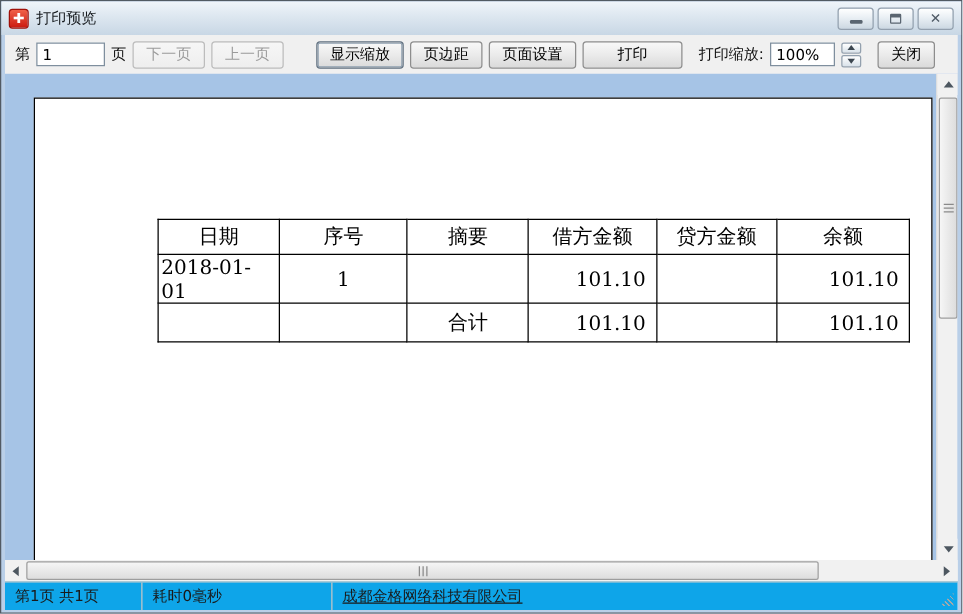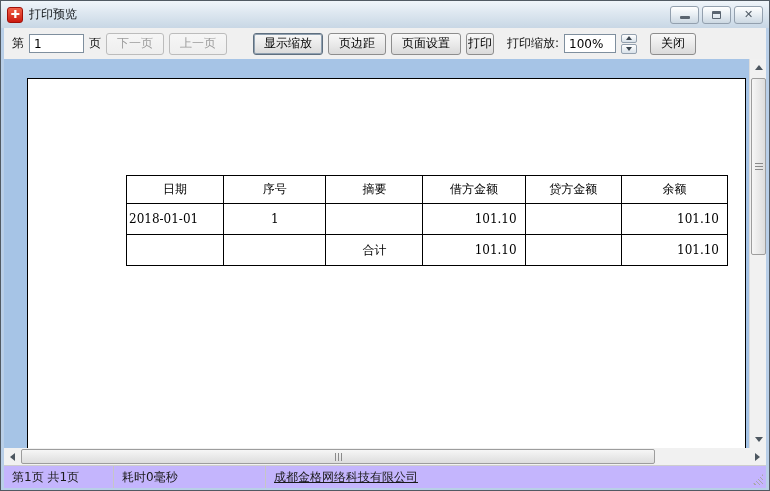--- a/index.html
+++ b/index.html
@@ -29,39 +29,39 @@
 
   
   .toolbar { height:31px; flex:0 0 31px; display:flex; align-items:center; padding:0 0 0 8px; gap:5px; background:#f0f0f0; }
   .tb-label { white-space:nowrap; }
   .tb-input { width:55px; height:19px; border:1px solid #7f8f9e; padding:1px 4px;
               font-family:inherit; font-size:12px; background:#fff; }
   .tb-input.zoom { width:52px; }
   .tb-btn { height:22px; padding:0 10px; border:1px solid #8d8d8d; border-radius:3px;
             background:linear-gradient(#f8f8f8,#ececec 45%,#dadada);
             font-family:inherit; font-size:12px; color:#000; white-space:nowrap; cursor:default; }
-  .tb-btn.wide { padding:0 1px; }
+  .tb-btn.wide { padding:0 27px; }
   .tb-btn.focused { border-color:#5f6f7f; box-shadow:inset 0 0 0 1px #8fa0b0;margin-left:21px; }
   .tb-btn:disabled { color:#9b9b9b; border-color:#bcbcbc; background:linear-gradient(#f6f6f6,#eeeeee); }
   .ml8 { margin-left:8px; }
   .spinner { width:16px; height:20px; display:flex; flex-direction:column; gap:1px; }
   .spin-btn { flex:1; border:1px solid #93a0ae; border-radius:2px;
               background:linear-gradient(#ffffff,#d9e2ea); display:flex; align-items:center; justify-content:center; }
   .tri-up   { width:0; height:0; border-left:3px solid transparent; border-right:3px solid transparent; border-bottom:4px solid #3c4650; }
   .tri-down { width:0; height:0; border-left:3px solid transparent; border-right:3px solid transparent; border-top:4px solid #3c4650; }
 
   
   .preview { flex:1; position:relative; background:#a6c4e6; overflow:hidden; min-height:0; }
   .page { position:absolute; left:23px; top:19px; width:719px; height:560px;
           background:#fff; border:1px solid #000; }
   .page-inner { margin:96px 0 0 98px; width:604px; font-family:"DejaVu Serif","Liberation Serif",serif; }
   .report-title { text-align:center; font-size:17px; font-weight:bold; letter-spacing:1px; color:#000; }
   .date-line { margin-top:11px; font-size:14px; color:#000; }
   .date-line .gap { margin-left:9px; }
-  table.report { margin-top:10px; border-collapse:collapse; width:602px; font-size:12px; color:#000;
+  table.report { margin-top:10px; border-collapse:collapse; width:602px; font-size:16px; color:#000;
                  font-family:"DejaVu Serif","Liberation Serif",serif; }
   table.report th, table.report td { border:1px solid #000; padding:0 8px; overflow:hidden; }
   table.report thead tr { height:28px; }
   table.report tbody tr { height:31px; }
   table.report th { font-weight:normal; text-align:center; }
 
   
   .vscroll { position:absolute; top:0; right:0; bottom:0; width:17px; background:#f1f1f1; border-left:1px solid #dcdcdc; }
   .v-arrow { position:absolute; left:0; width:17px; height:17px; display:flex; align-items:center; justify-content:center; background:#f1f1f1; }
   .v-arrow.up { top:0; } .v-arrow.down { bottom:0; }
@@ -73,21 +73,21 @@
   .h-arrow.left { left:0; } .h-arrow.right { right:0; }
   .hthumb { position:absolute; left:17px; top:1px; width:634px; height:15px; border:1px solid #9d9d9d; border-radius:2px;
             background:linear-gradient(#f6f6f6,#dddddd); display:flex; gap:2px; align-items:center; justify-content:center; }
   .hthumb i { width:1px; height:8px; background:#8a8a8a; }
   .tri-u { width:0;height:0;border-left:4px solid transparent;border-right:4px solid transparent;border-bottom:5px solid #4d5760; }
   .tri-d { width:0;height:0;border-left:4px solid transparent;border-right:4px solid transparent;border-top:5px solid #4d5760; }
   .tri-l { width:0;height:0;border-top:4px solid transparent;border-bottom:4px solid transparent;border-right:5px solid #4d5760; }
   .tri-r { width:0;height:0;border-top:4px solid transparent;border-bottom:4px solid transparent;border-left:5px solid #4d5760; }
 
   
-  .statusbar { height:23px; flex:0 0 23px; background:#c4b5fd; border-top:1px solid #cdcdcd;
+  .statusbar { height:23px; flex:0 0 23px; background:#0ea5e9; border-top:1px solid #cdcdcd;
                display:flex; align-items:stretch; position:relative; }
   .sb-sec { display:flex; align-items:center; padding:0 8px; border-right:1px solid #c6c6c6; color:#1a1a1a; white-space:nowrap; }
   .sb-sec.s1 { flex:0 0 110px; }
   .sb-sec.s2 { flex:0 0 152px; }
   .sb-sec.s3 { flex:1; border-right:none;text-decoration:underline; }
   .resize-grip { position:absolute; right:3px; bottom:3px; width:11px; height:11px;
                  background:repeating-linear-gradient(45deg, transparent 0 2px, #a8a8a8 2px 3px);
                  clip-path:polygon(100% 0, 100% 100%, 0 100%); }
 </style>
 </head>

